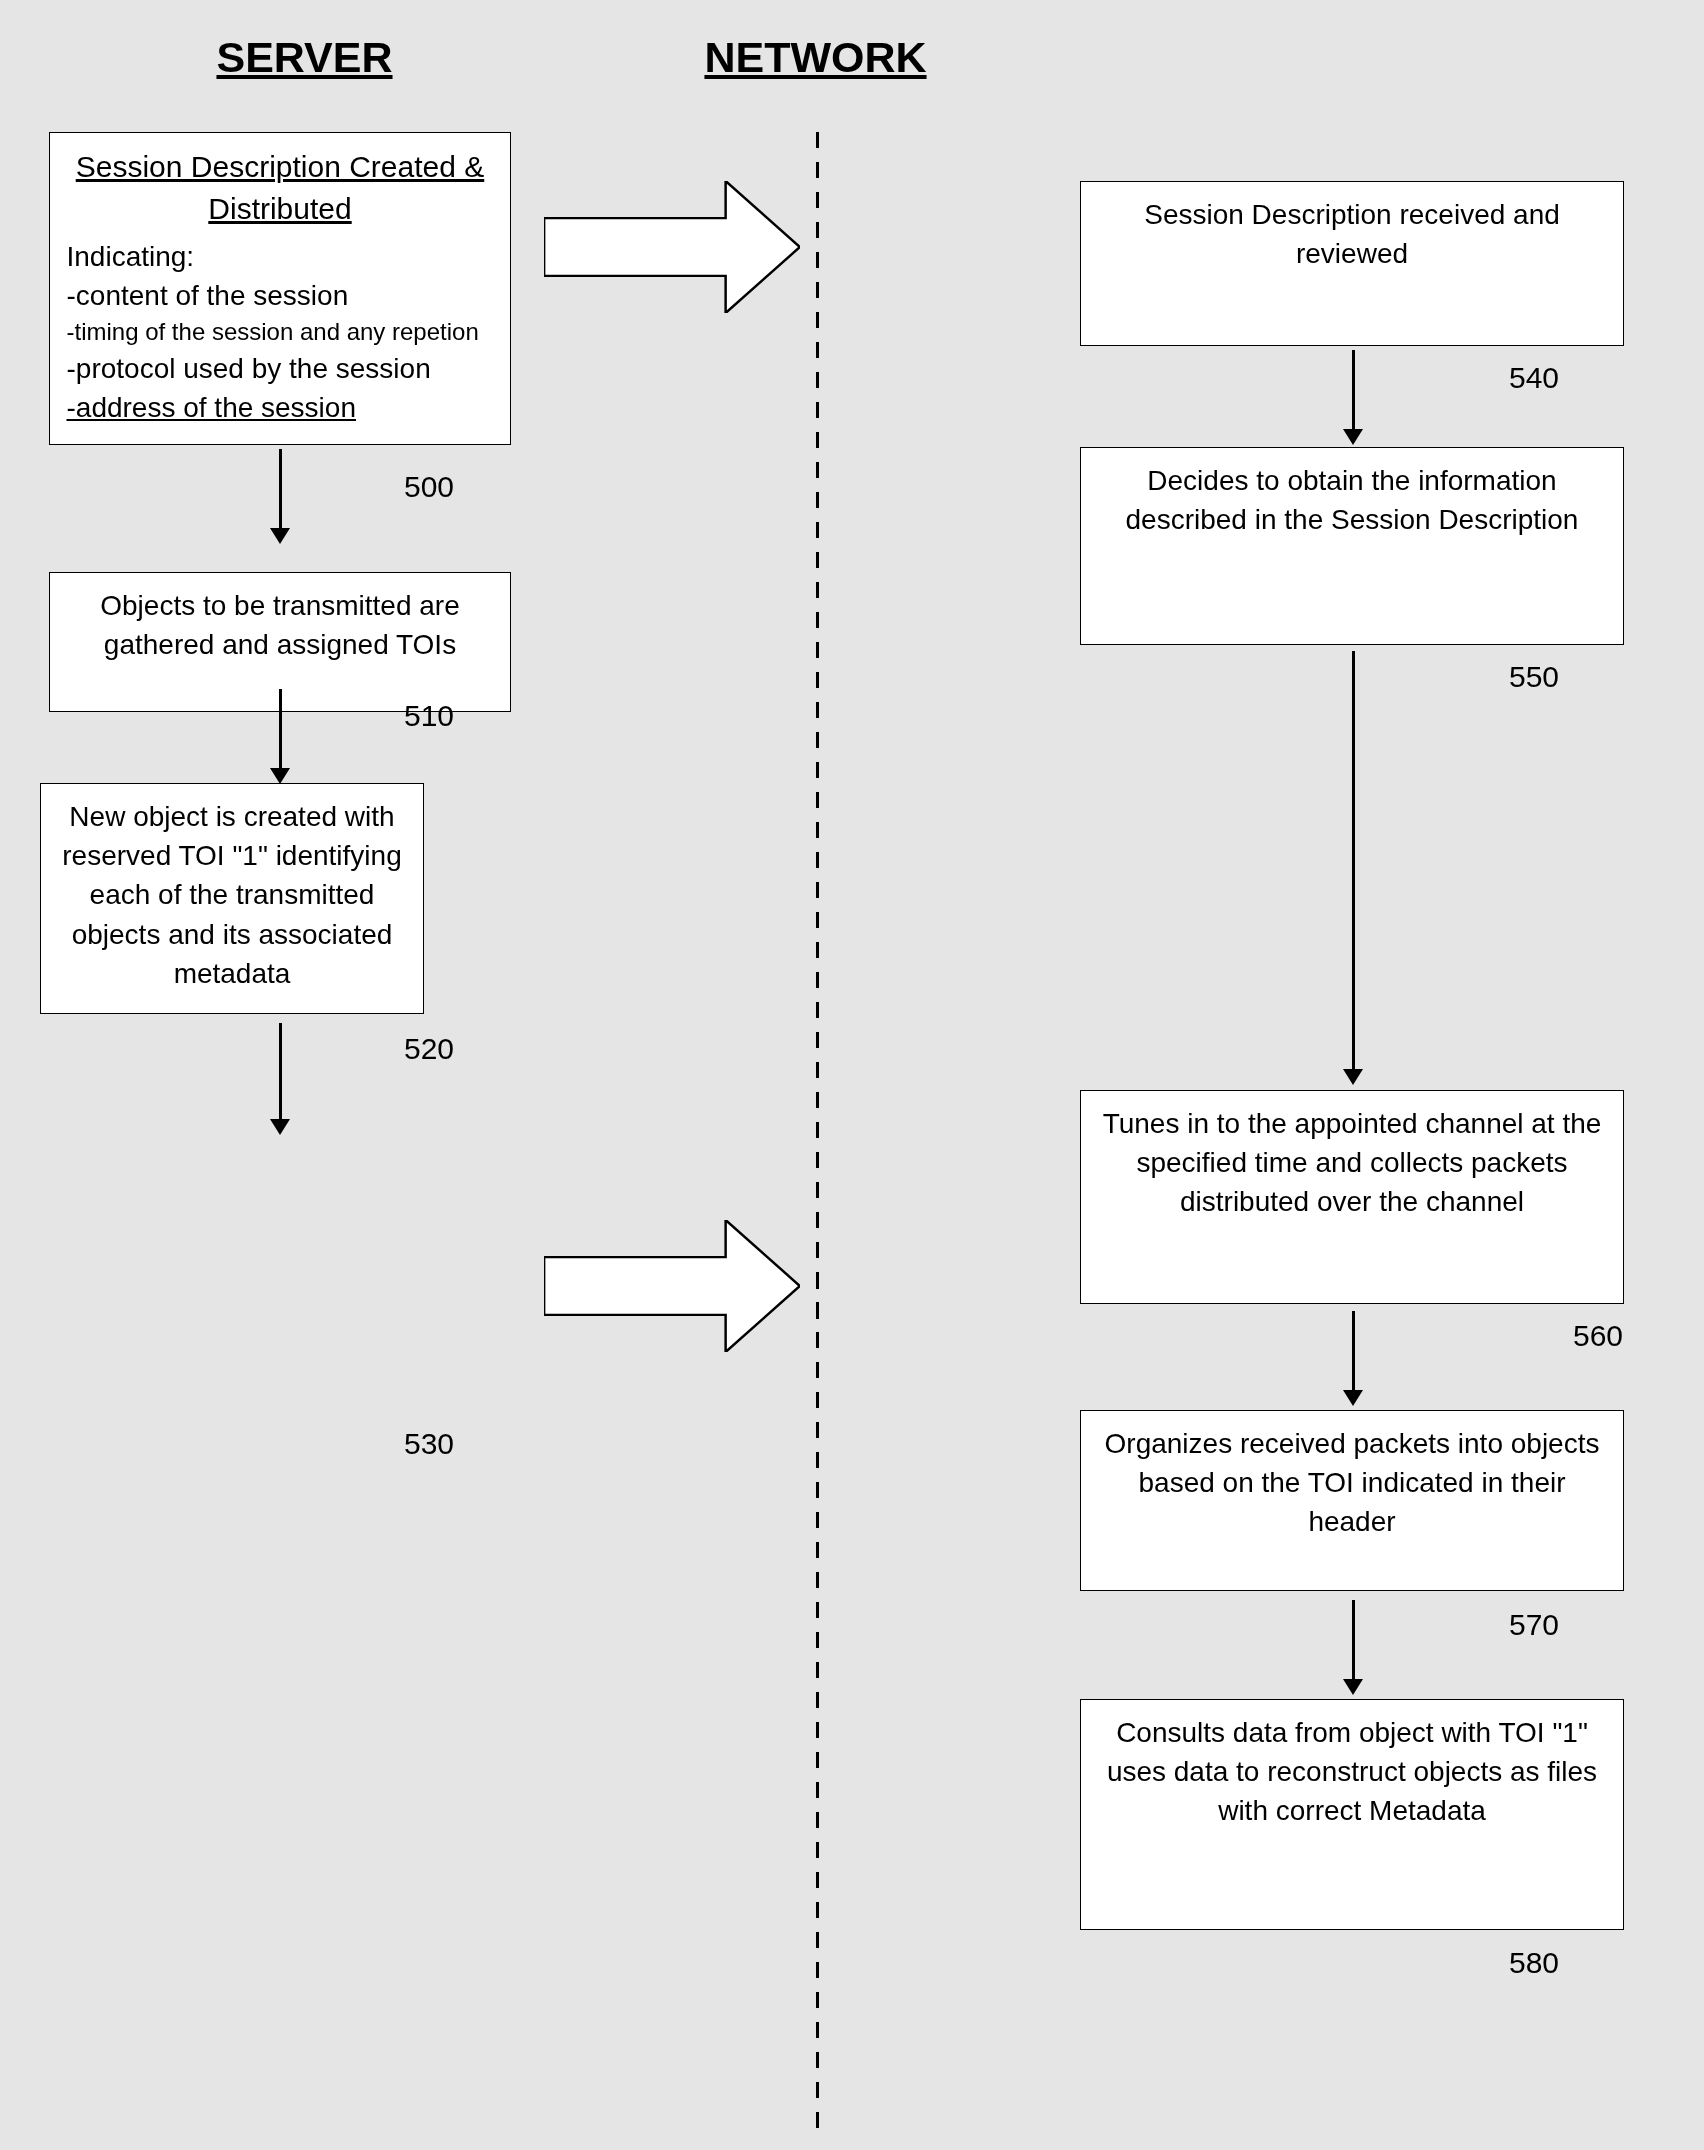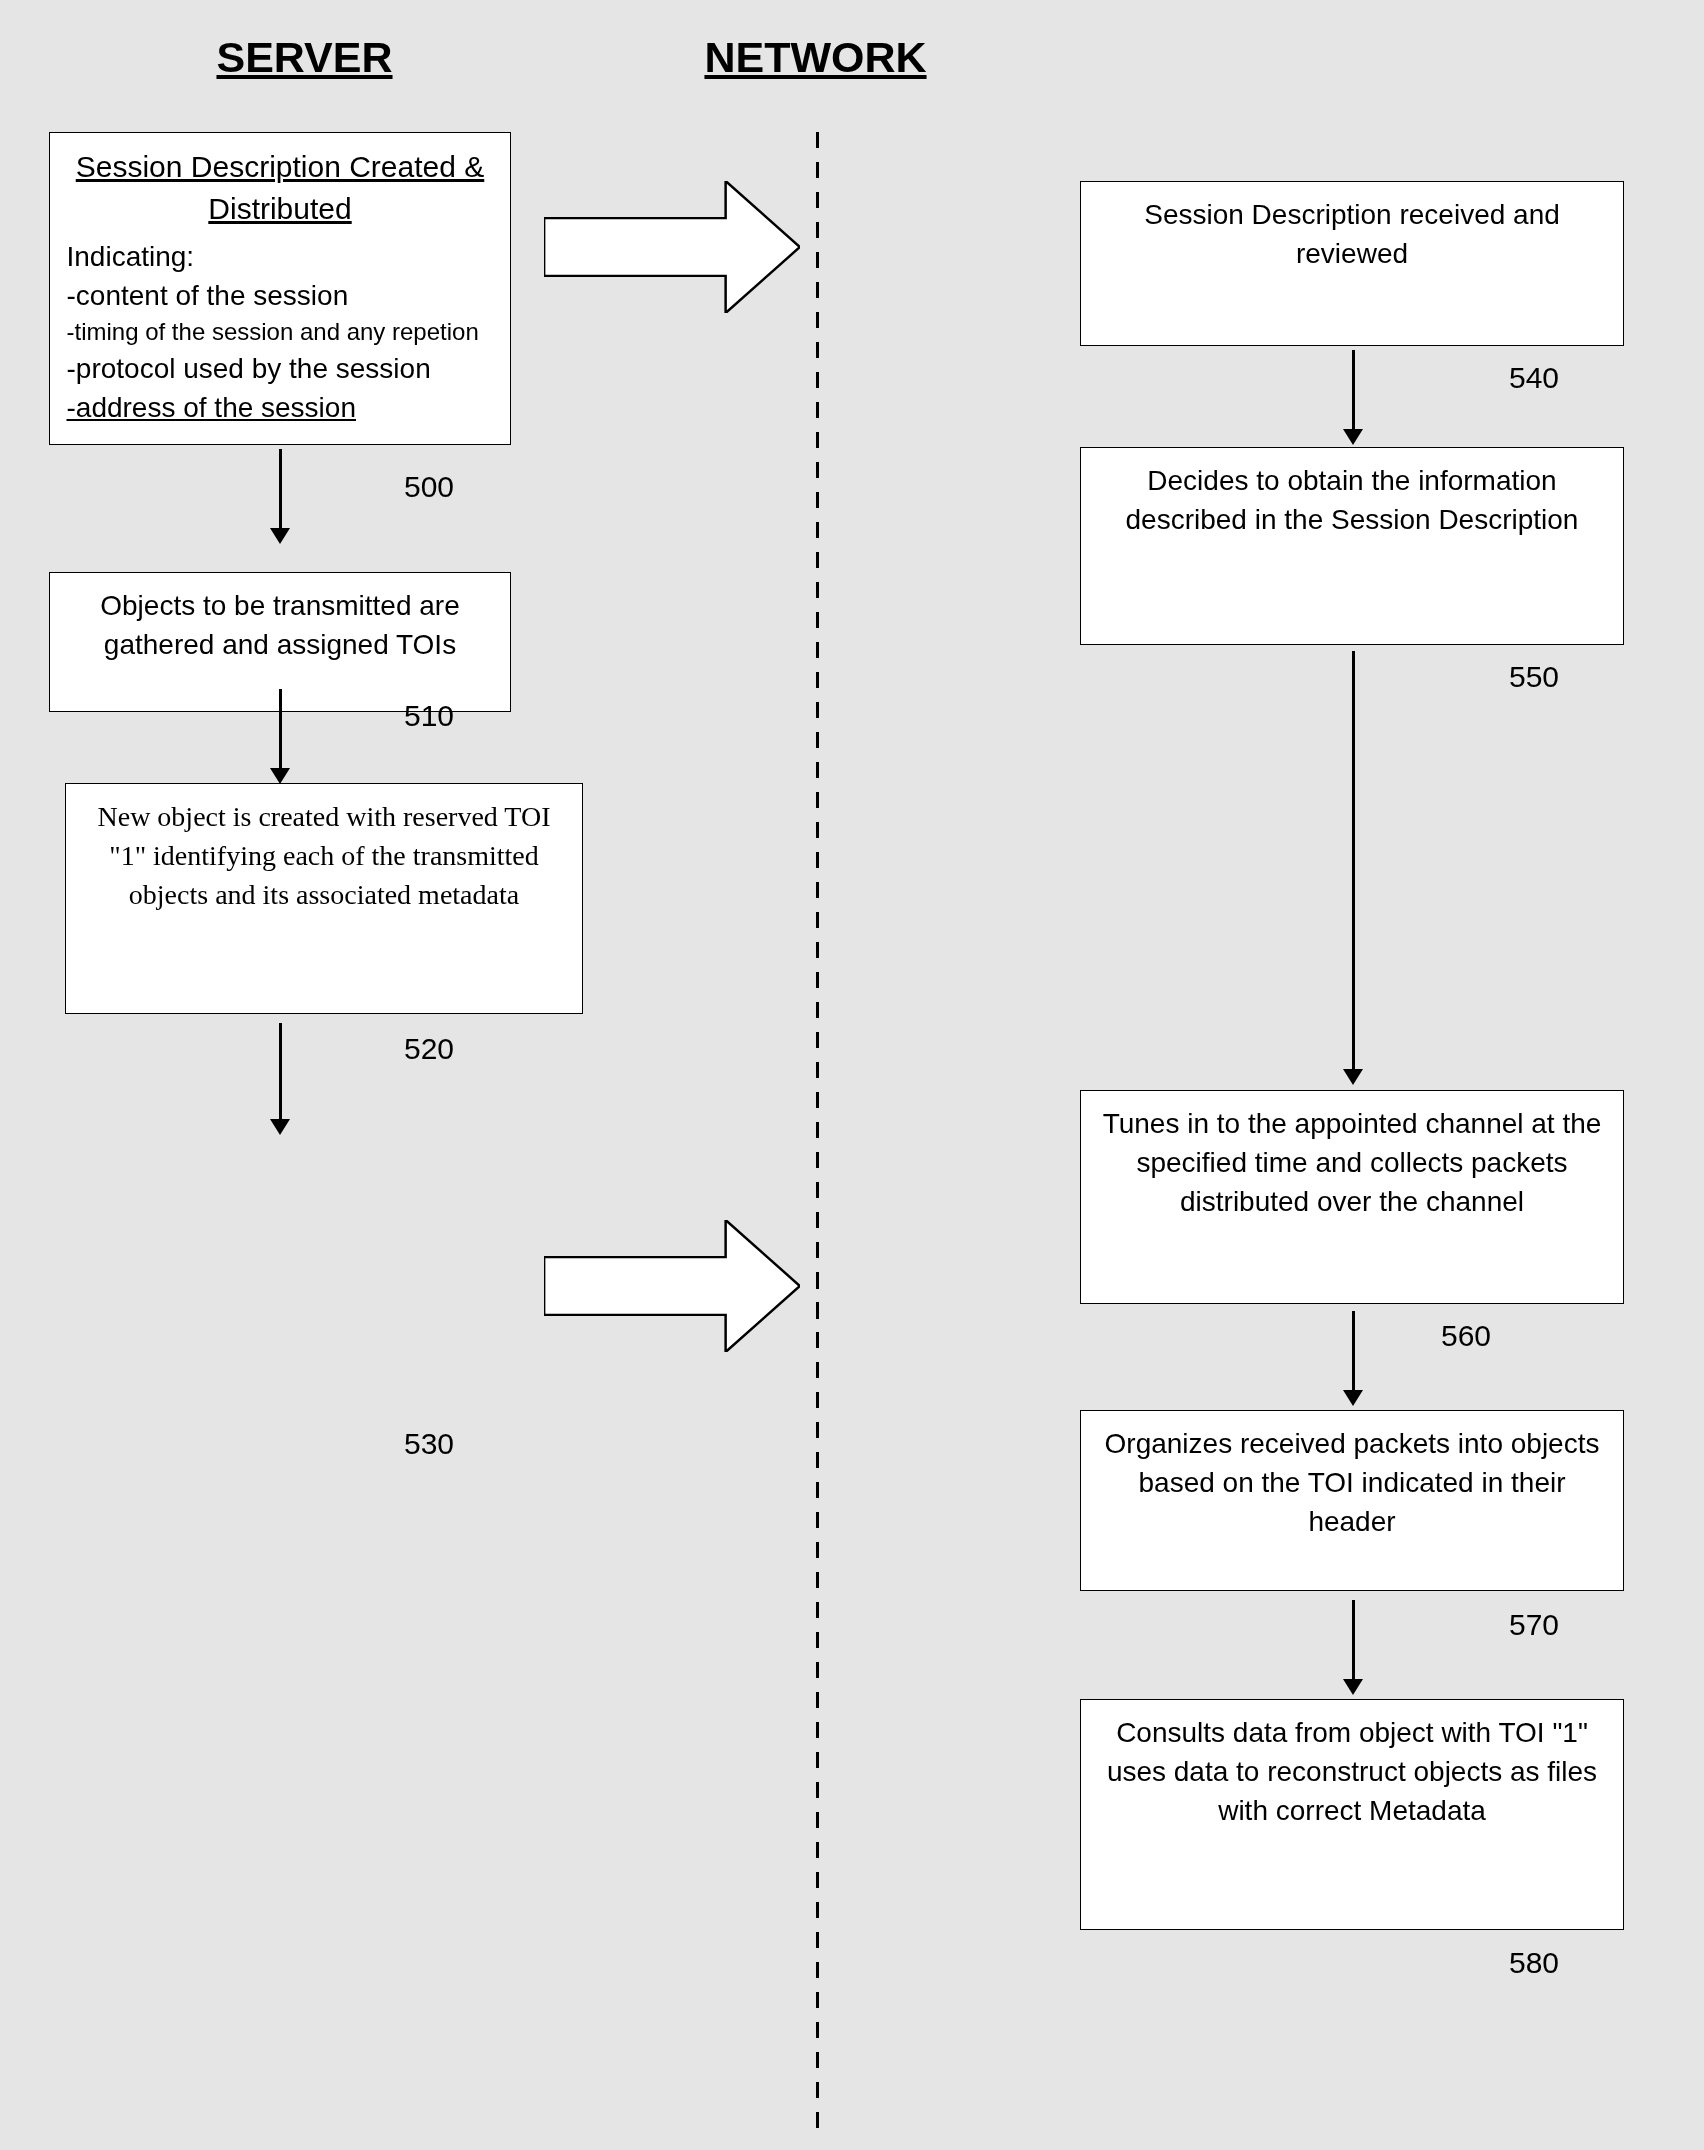--- a/index.html
+++ b/index.html
@@ -127,21 +127,21 @@
   <div class="arrow-down" style="left: 279px; top: 449px; height: 82px;"></div>
 
   <div class="flow-box center-text" style="left: 49px; top: 572px; width: 462px; min-height: 140px;">
     <span>Objects to be transmitted are gathered and assigned TOIs</span>
   </div>
 
   <div class="step-label" style="left: 404px; top: 699px;">510</div>
 
   <div class="arrow-down" style="left: 279px; top: 689px; height: 82px;"></div>
 
-  <div class="flow-box center-text" style="left: 65px; top: 783px; width: 518px; min-height: 231px; font-family: Liberation Serif, serif;">
+  <div class="flow-box center-text" style="left: 40px; top: 783px; width: 384px; min-height: 231px;">
     <span>New object is created with reserved TOI "1" identifying each of the transmitted objects and its associated metadata</span>
   </div>
 
   <div class="step-label" style="left: 404px; top: 1032px;">520</div>
 
   <div class="arrow-down" style="left: 279px; top: 1023px; height: 99px;"></div>
 
 
   <div class="step-label" style="left: 404px; top: 1427px;">530</div>
 
@@ -171,21 +171,21 @@
   </div>
 
   <div class="step-label" style="left: 1509px; top: 660px;">550</div>
 
   <div class="arrow-down" style="left: 1352px; top: 651px; height: 421px;"></div>
 
   <div class="flow-box center-text" style="left: 1080px; top: 1090px; width: 544px; min-height: 214px;">
     <span>Tunes in to the appointed channel at the specified time and collects packets distributed over the channel</span>
   </div>
 
-  <div class="step-label" style="left: 1441px; top: 1319px;">560</div>
+  <div class="step-label" style="left: 1573px; top: 1319px;">560</div>
 
   <div class="arrow-down" style="left: 1352px; top: 1311px; height: 82px;"></div>
 
   <div class="flow-box center-text" style="left: 1080px; top: 1410px; width: 544px; min-height: 181px;">
     <span>Organizes received packets into objects based on the TOI indicated in their header</span>
   </div>
 
   <div class="step-label" style="left: 1509px; top: 1608px;">570</div>
 
   <div class="arrow-down" style="left: 1352px; top: 1600px; height: 82px;"></div>

